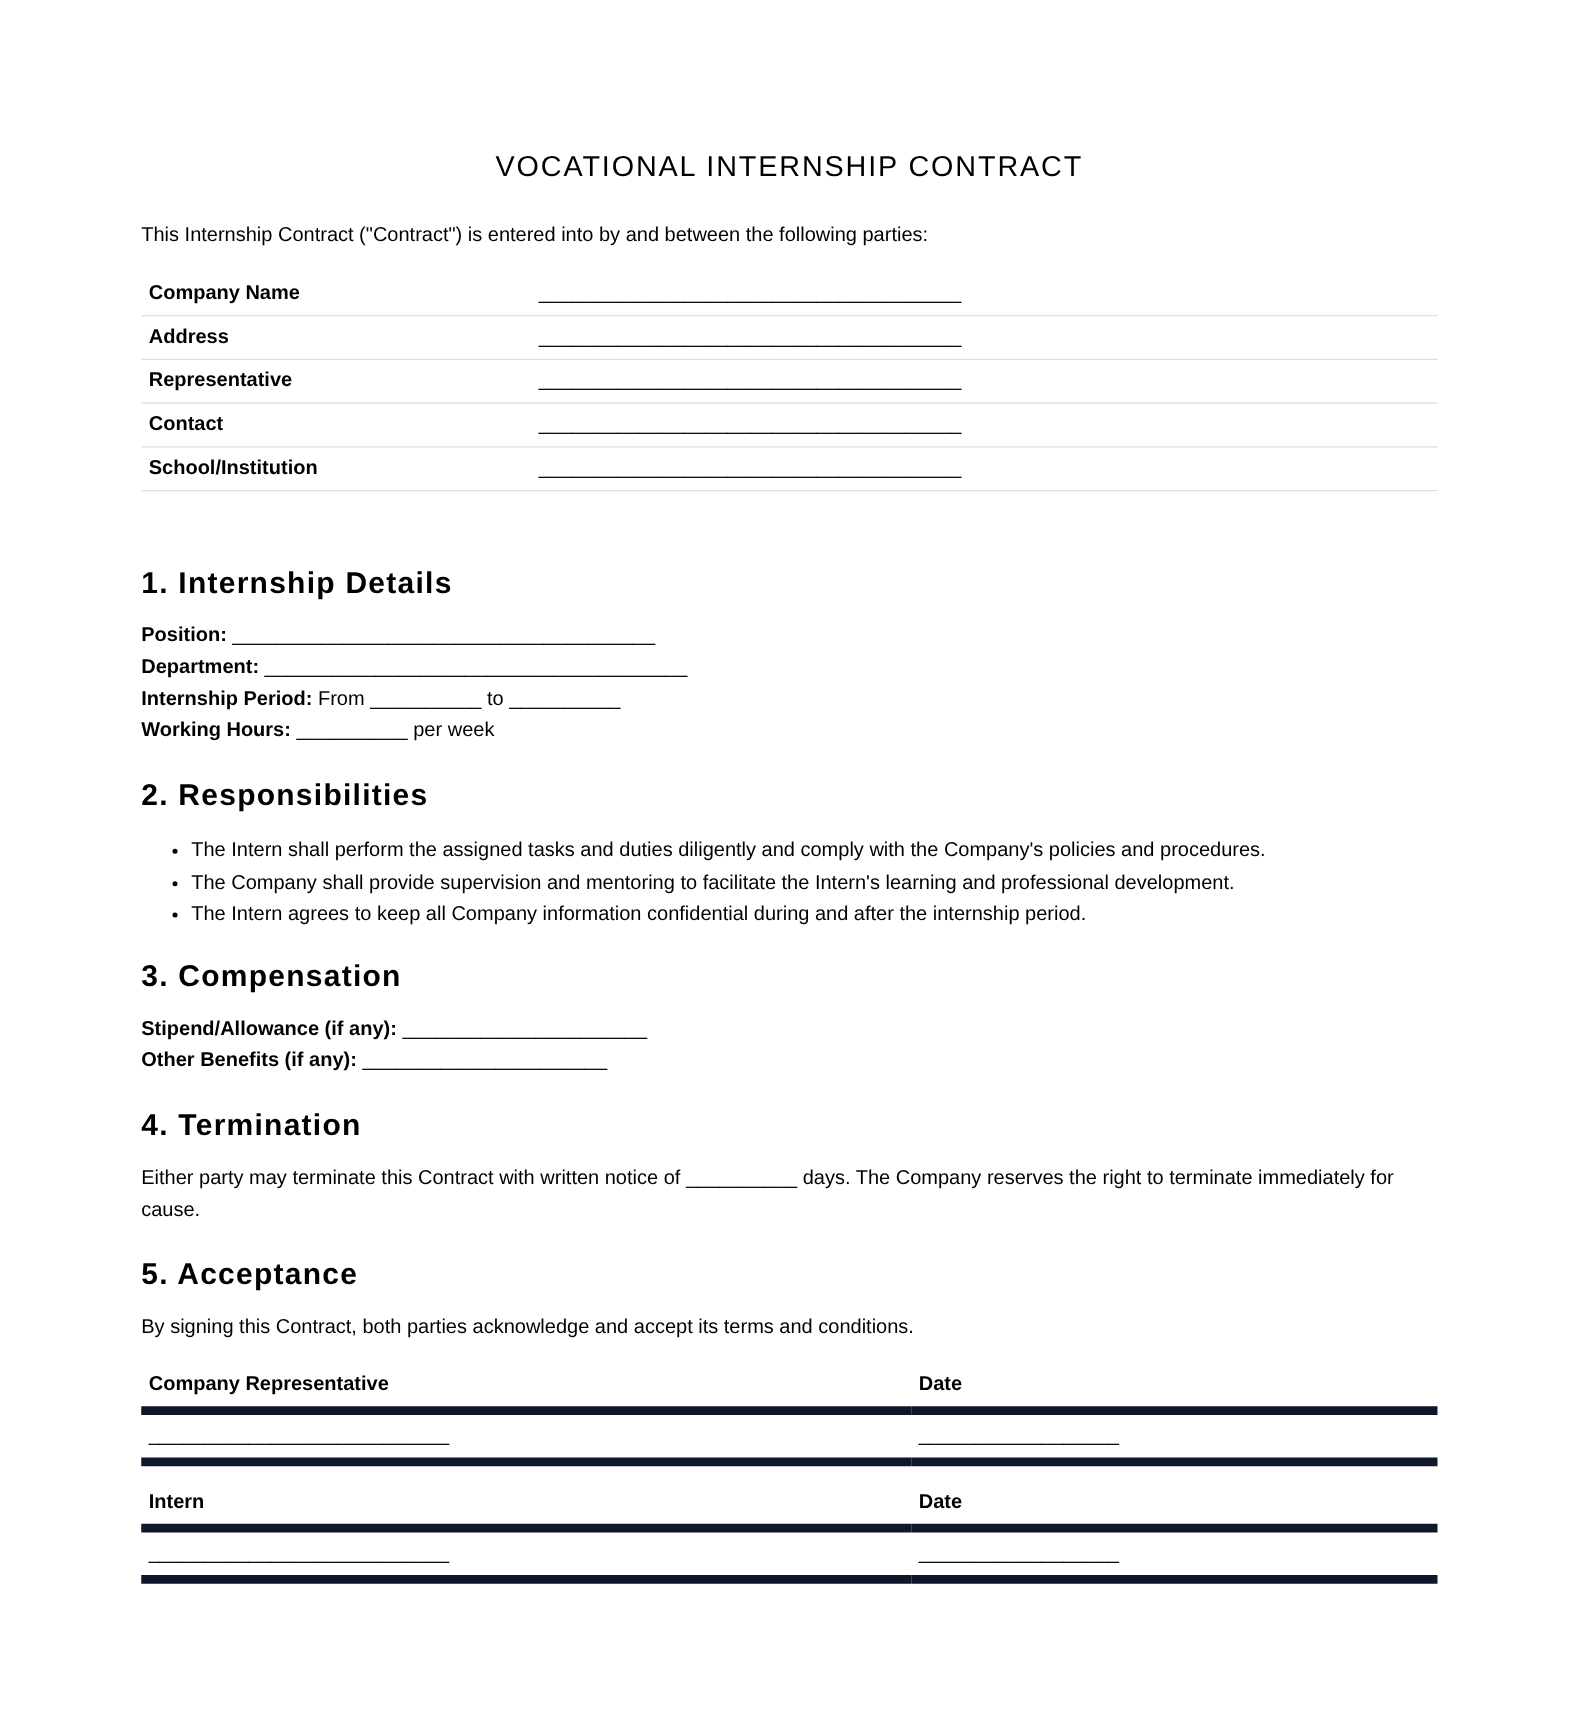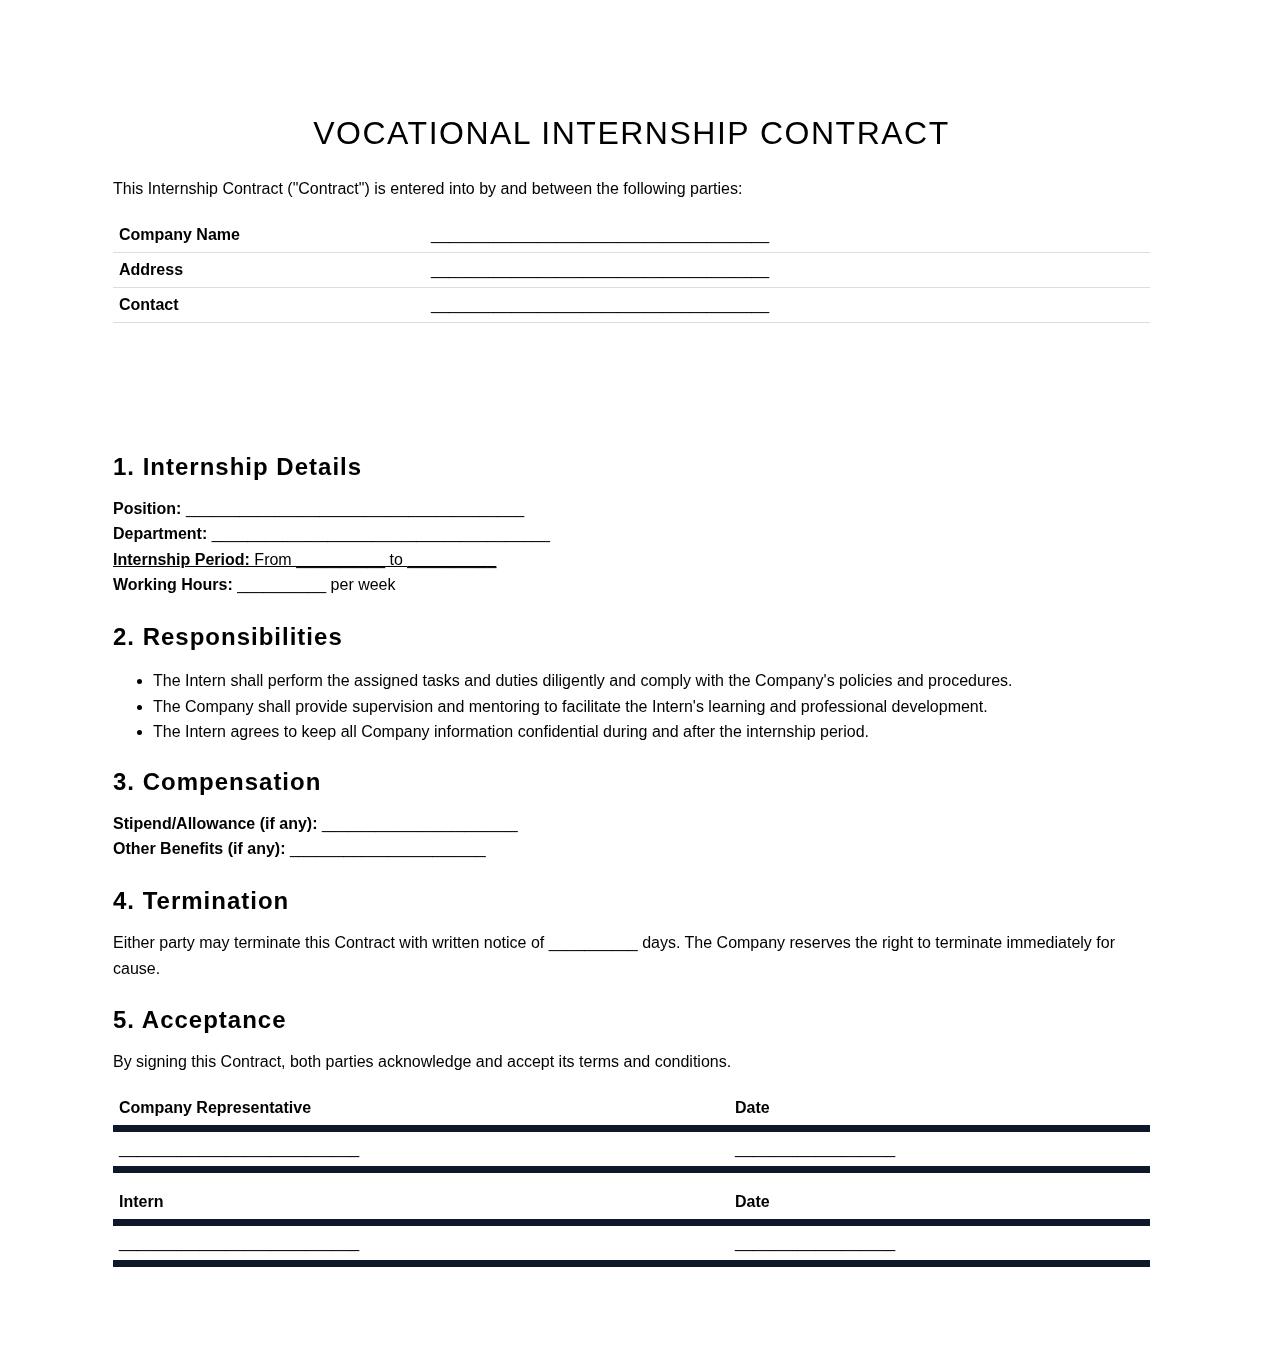--- a/index.html
+++ b/index.html
@@ -16,21 +16,21 @@
       position: relative;
     }
     .page {
       position: absolute;
       left: 113px;
       top: 0;
       width: 1037px;
     }
     .title {
       text-align: center;
-      font-size: 32px;
+      font-size: 23px;
       font-weight: normal;
       letter-spacing: 1.5px;
       margin: 0;
       position: absolute;
       top: 113px;
       left: 0;
       width: 100%;
       line-height: 40px;
     }
     .intro {
@@ -131,33 +131,41 @@
     <tbody>
         <tr>
       <td class="label">Company Name</td>
       <td class="blank">______________________________________</td>
     </tr>
     <tr>
       <td class="label">Address</td>
       <td class="blank">______________________________________</td>
     </tr>
     <tr>
+      <td class="label">Representative</td>
+      <td class="blank">______________________________________</td>
+    </tr>
+    <tr>
       <td class="label">Contact</td>
+      <td class="blank">______________________________________</td>
+    </tr>
+    <tr>
+      <td class="label">School/Institution</td>
       <td class="blank">______________________________________</td>
     </tr>
   </tbody>
     </table>
 
   <h2 class="section" style="top:452px;">1. Internship Details</h2>
 
   <p class="field-line" style="top:499px;"><b>Position:</b><span> ______________________________________</span></p>
 
   <p class="field-line" style="top:524px;"><b>Department:</b><span> ______________________________________</span></p>
 
-  <p class="field-line" style="top:550px;text-decoration:underline;"><b>Internship Period:</b><span> From </span><span>__________</span><span> to </span><span>__________</span></p>
+  <p class="field-line" style="top:550px;"><b>Internship Period:</b><span> From </span><span>__________</span><span> to </span><span>__________</span></p>
 
   <p class="field-line" style="top:575px;"><b>Working Hours:</b><span> __________</span><span> per week</span></p>
 
   <h2 class="section" style="top:622px;">2. Responsibilities</h2>
 
   <ul class="resp">
     <li>The Intern shall perform the assigned tasks and duties diligently and comply with the Company's policies and procedures.</li>
     <li>The Company shall provide supervision and mentoring to facilitate the Intern's learning and professional development.</li>
     <li>The Intern agrees to keep all Company information confidential during and after the internship period.</li>
   </ul>

